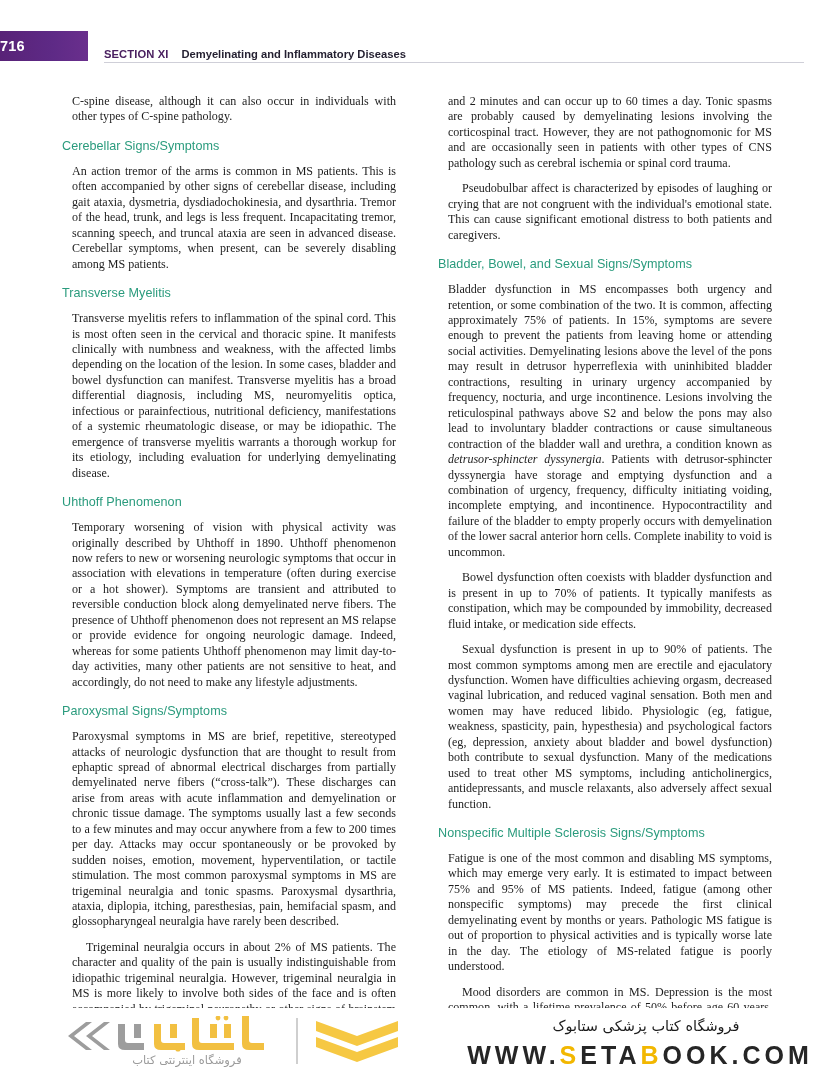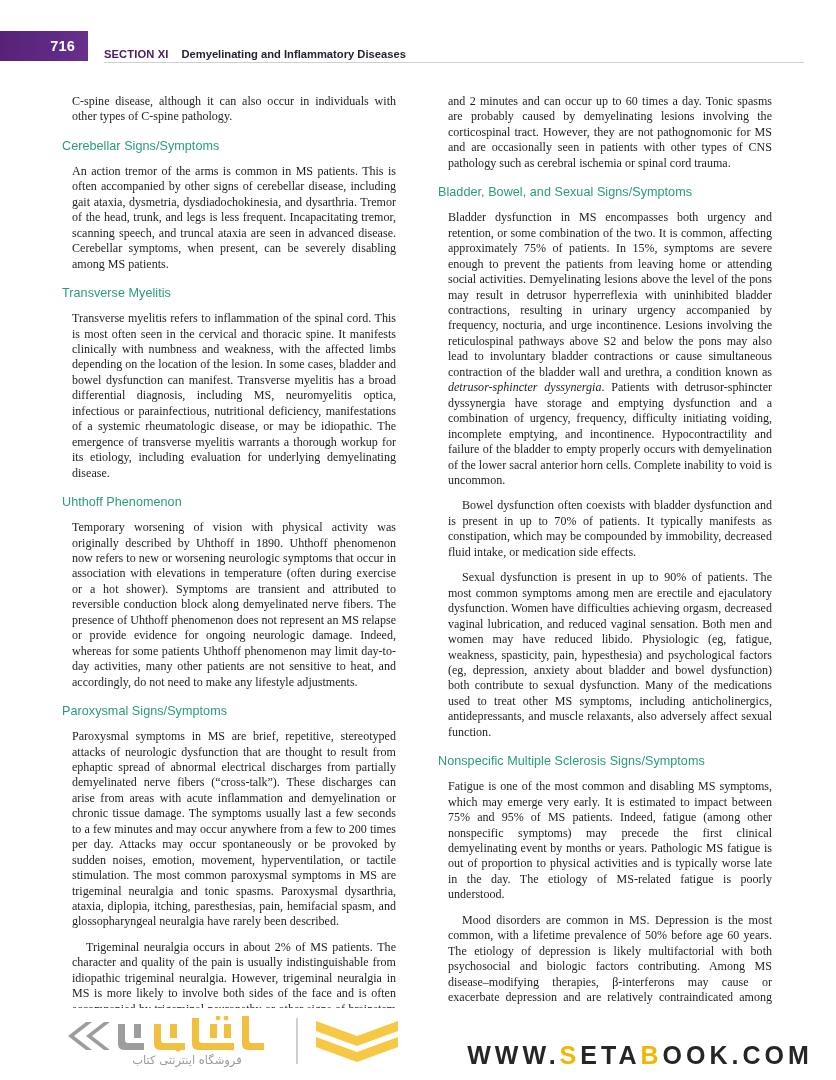--- a/index.html
+++ b/index.html
@@ -32,21 +32,20 @@
     top: 0; left: 0;
     width: 88px; height: 30px;
     background: #5c2480;
     background: linear-gradient(90deg,#582277 0%, #5e2a86 60%, #6a2f8d 100%);
   }
   .folio-num {
     position: absolute;
     top: 0; left: 0;
     width: 88px; height: 30px;
     line-height: 30px;
-    text-align: right;
     padding-right: 13px;
     color: #ffffff;
     font-family: "Liberation Sans", sans-serif;
     font-weight: bold;
     font-size: 14.5px;
     letter-spacing: .2px;
   }
   .runhead-text {
     position: absolute;
     top: 8px; left: 104px; height: 30px;
@@ -212,20 +211,21 @@
 
       <h2 class="sec-head">Paroxysmal Signs/Symptoms</h2>
       <p class="flush">Paroxysmal symptoms in MS are brief, repetitive, stereotyped attacks of neurologic dysfunction that are thought to result from ephaptic spread of abnormal electrical discharges from partially demyelinated nerve fibers (“cross-talk”). These discharges can arise from areas with acute inflammation and demyelination or chronic tissue damage. The symptoms usually last a few seconds to a few minutes and may occur anywhere from a few to 200 times per day. Attacks may occur spontaneously or be provoked by sudden noises, emotion, movement, hyperventilation, or tactile stimulation. The most common paroxysmal symptoms in MS are trigeminal neuralgia and tonic spasms. Paroxysmal dysarthria, ataxia, diplopia, itching, paresthesias, pain, hemifacial spasm, and glossopharyngeal neuralgia have rarely been described.</p>
       <p class="indent">Trigeminal neuralgia occurs in about 2% of MS patients. The character and quality of the pain is usually indistinguishable from idiopathic trigeminal neuralgia. However, trigeminal neuralgia in MS is more likely to involve both sides of the face and is often accompanied by trigeminal neuropathy or other signs of brainstem dysfunction. Trigeminal neuralgia attributable to MS is often less amenable to surgical interventions and must be managed medically.</p>
       <p class="indent">Tonic spasms are usually stereotyped, painful attacks of unilateral dystonic posturing of the limbs. They are occasionally bilateral</p>
     </div>
 
     <div class="col col-right">
 
       <p class="flush">and 2 minutes and can occur up to 60 times a day. Tonic spasms are probably caused by demyelinating lesions involving the corticospinal tract. However, they are not pathognomonic for MS and are occasionally seen in patients with other types of CNS pathology such as cerebral ischemia or spinal cord trauma.</p>
+      <p class="indent">Pseudobulbar affect is characterized by episodes of laughing or crying that are not congruent with the individual's emotional state. This can cause significant emotional distress to both patients and caregivers.</p>
 
       <h2 class="sec-head">Bladder, Bowel, and Sexual Signs/Symptoms</h2>
 
       <p class="flush"><span>Bladder dysfunction in MS encompasses both urgency and retention, or some combination of the two. It is common, affecting approximately 75% of patients. In 15%, symptoms are severe enough to prevent the patients from leaving home or attending social activities. Demyelinating lesions above the level of the pons may result in detrusor hyperreflexia with uninhibited bladder contractions, resulting in urinary urgency accompanied by frequency, nocturia, and urge incontinence. Lesions involving the reticulospinal pathways above S2 and below the pons may also lead to involuntary bladder contractions or cause simultaneous contraction of the bladder wall and urethra, a condition known as </span><em>detrusor-sphincter dyssynergia</em><span>. Patients with detrusor-sphincter dyssynergia have storage and emptying dysfunction and a combination of urgency, frequency, difficulty initiating voiding, incomplete emptying, and incontinence. Hypocontractility and failure of the bladder to empty properly occurs with demyelination of the lower sacral anterior horn cells. Complete inability to void is uncommon.</span></p>
 
       <p class="indent">Bowel dysfunction often coexists with bladder dysfunction and is present in up to 70% of patients. It typically manifests as constipation, which may be compounded by immobility, decreased fluid intake, or medication side effects.</p>
       <p class="indent">Sexual dysfunction is present in up to 90% of patients. The most common symptoms among men are erectile and ejaculatory dysfunction. Women have difficulties achieving orgasm, decreased vaginal lubrication, and reduced vaginal sensation. Both men and women may have reduced libido. Physiologic (eg, fatigue, weakness, spasticity, pain, hypesthesia) and psychological factors (eg, depression, anxiety about bladder and bowel dysfunction) both contribute to sexual dysfunction. Many of the medications used to treat other MS symptoms, including anticholinergics, antidepressants, and muscle relaxants, also adversely affect sexual function.</p>
 
       <h2 class="sec-head">Nonspecific Multiple Sclerosis Signs/Symptoms</h2>
       <p class="flush">Fatigue is one of the most common and disabling MS symptoms, which may emerge very early. It is estimated to impact between 75% and 95% of MS patients. Indeed, fatigue (among other nonspecific symptoms) may precede the first clinical demyelinating event by months or years. Pathologic MS fatigue is out of proportion to physical activities and is typically worse late in the day. The etiology of MS-related fatigue is poorly understood.</p>
@@ -260,17 +260,18 @@
       <div class="logo-sub">فروشگاه اینترنتی کتاب</div>
       <div class="logo-divider"></div>
       <div class="logo-chev">
         <svg width="86" height="46" viewBox="0 0 86 46" xmlns="http://www.w3.org/2000/svg">
           <path d="M2 2 L43 17 L84 2 L84 12 L43 27 L2 12 Z" fill="#f6c843"></path>
           <path d="M2 18 L43 33 L84 18 L84 28 L43 43 L2 28 Z" fill="#f6c843"></path>
         </svg>
       </div>
     </div>
 
+    <div class="fa-line">فروشگاه کتاب پزشکی ستابوک</div>
 
     <div class="url-line"><span>W</span><span>W</span><span>W</span><span>.</span><span class="gold">S</span><span>E</span><span>T</span><span>A</span><span class="gold">B</span><span>O</span><span>O</span><span>K</span><span>.</span><span>C</span><span>O</span><span>M</span></div>
   </div>
 
 </div>
 
 </body></html>

